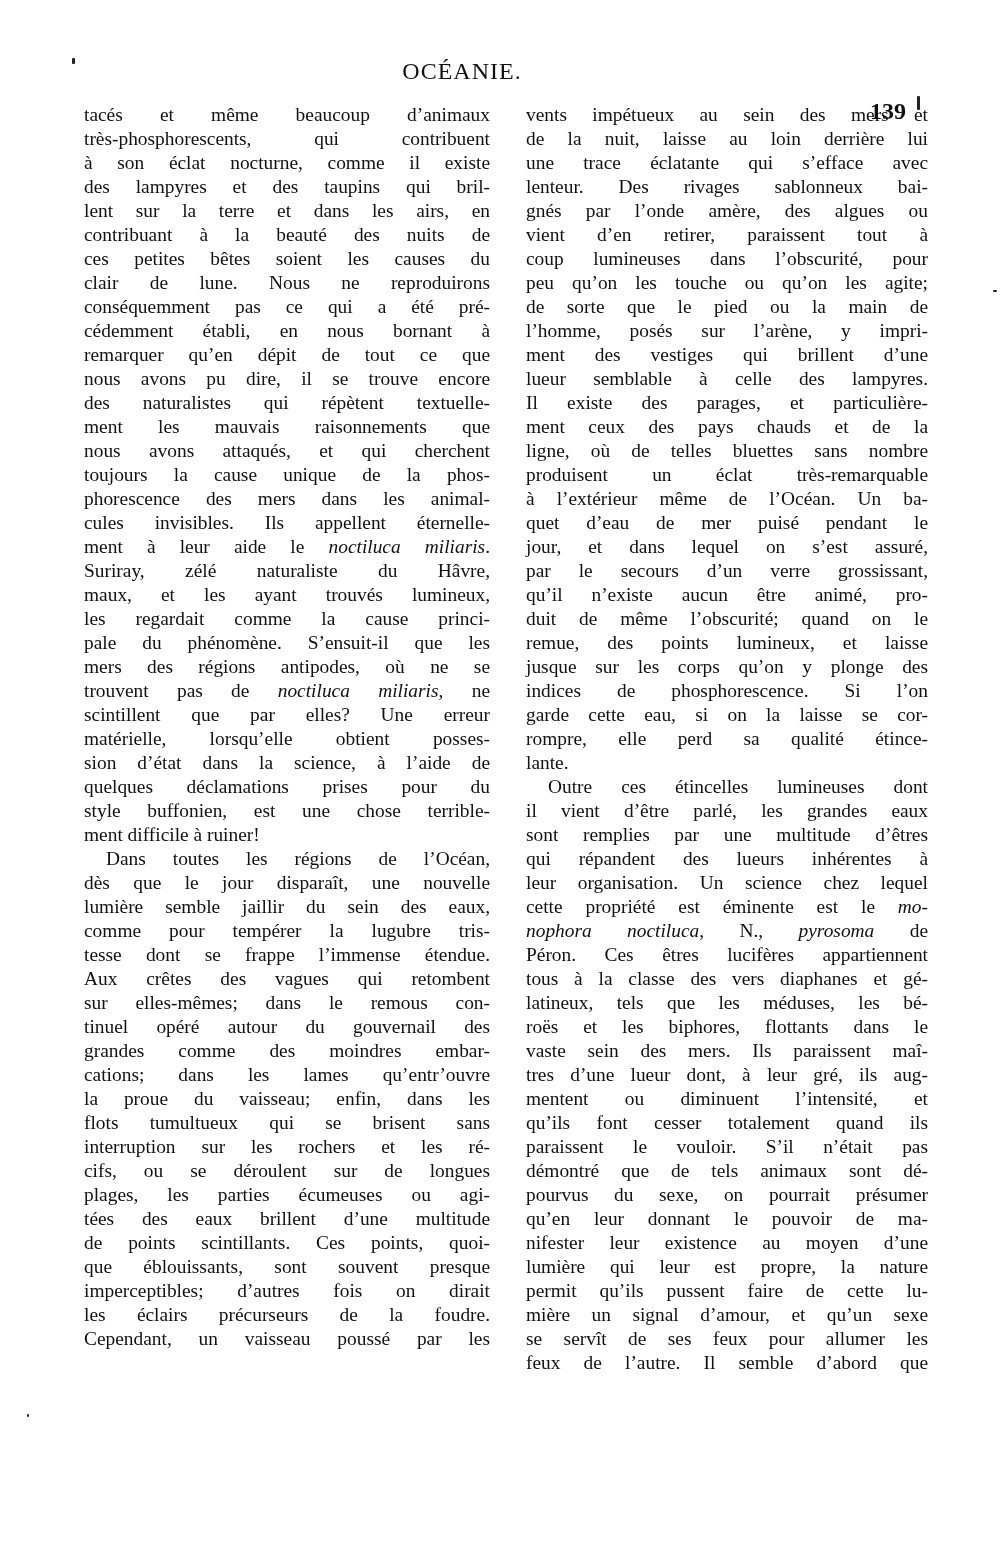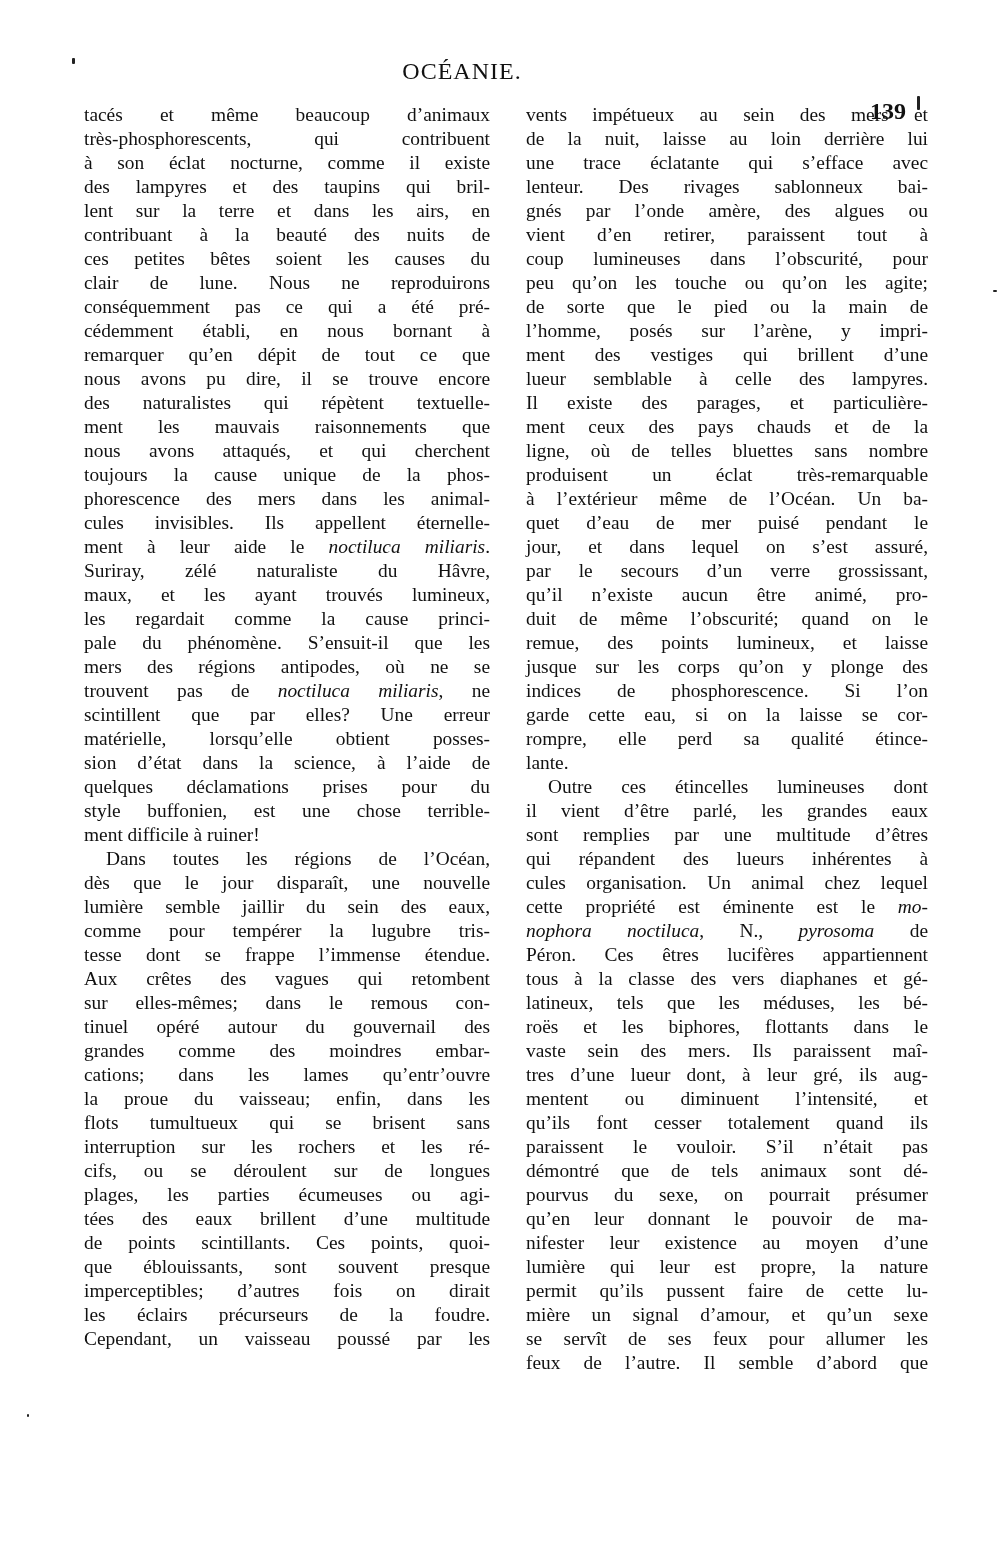--- a/index.html
+++ b/index.html
@@ -109,21 +109,21 @@
     <div class="line">remue, des points lumineux, et laisse</div>
     <div class="line">jusque sur les corps qu’on y plonge des</div>
     <div class="line">indices de phosphorescence. Si l’on</div>
     <div class="line">garde cette eau, si on la laisse se cor-</div>
     <div class="line">rompre, elle perd sa qualité étince-</div>
     <div class="line last">lante.</div>
     <div class="line indent">Outre ces étincelles lumineuses dont</div>
     <div class="line">il vient d’être parlé, les grandes eaux</div>
     <div class="line">sont remplies par une multitude d’êtres</div>
     <div class="line">qui répandent des lueurs inhérentes à</div>
-    <div class="line">cules organisation. Un animal chez lequel</div>
+    <div class="line">leur organisation. Un science chez lequel</div>
     <div class="line">cette propriété est éminente est le <i>mo-</i></div>
     <div class="line"><i>nophora noctiluca</i>, N., <i>pyrosoma</i> de</div>
     <div class="line">Péron. Ces êtres lucifères appartiennent</div>
     <div class="line">tous à la classe des vers diaphanes et gé-</div>
     <div class="line">latineux, tels que les méduses, les bé-</div>
     <div class="line">roës et les biphores, flottants dans le</div>
     <div class="line">vaste sein des mers. Ils paraissent maî-</div>
     <div class="line">tres d’une lueur dont, à leur gré, ils aug-</div>
     <div class="line">mentent ou diminuent l’intensité, et</div>
     <div class="line">qu’ils font cesser totalement quand ils</div>

